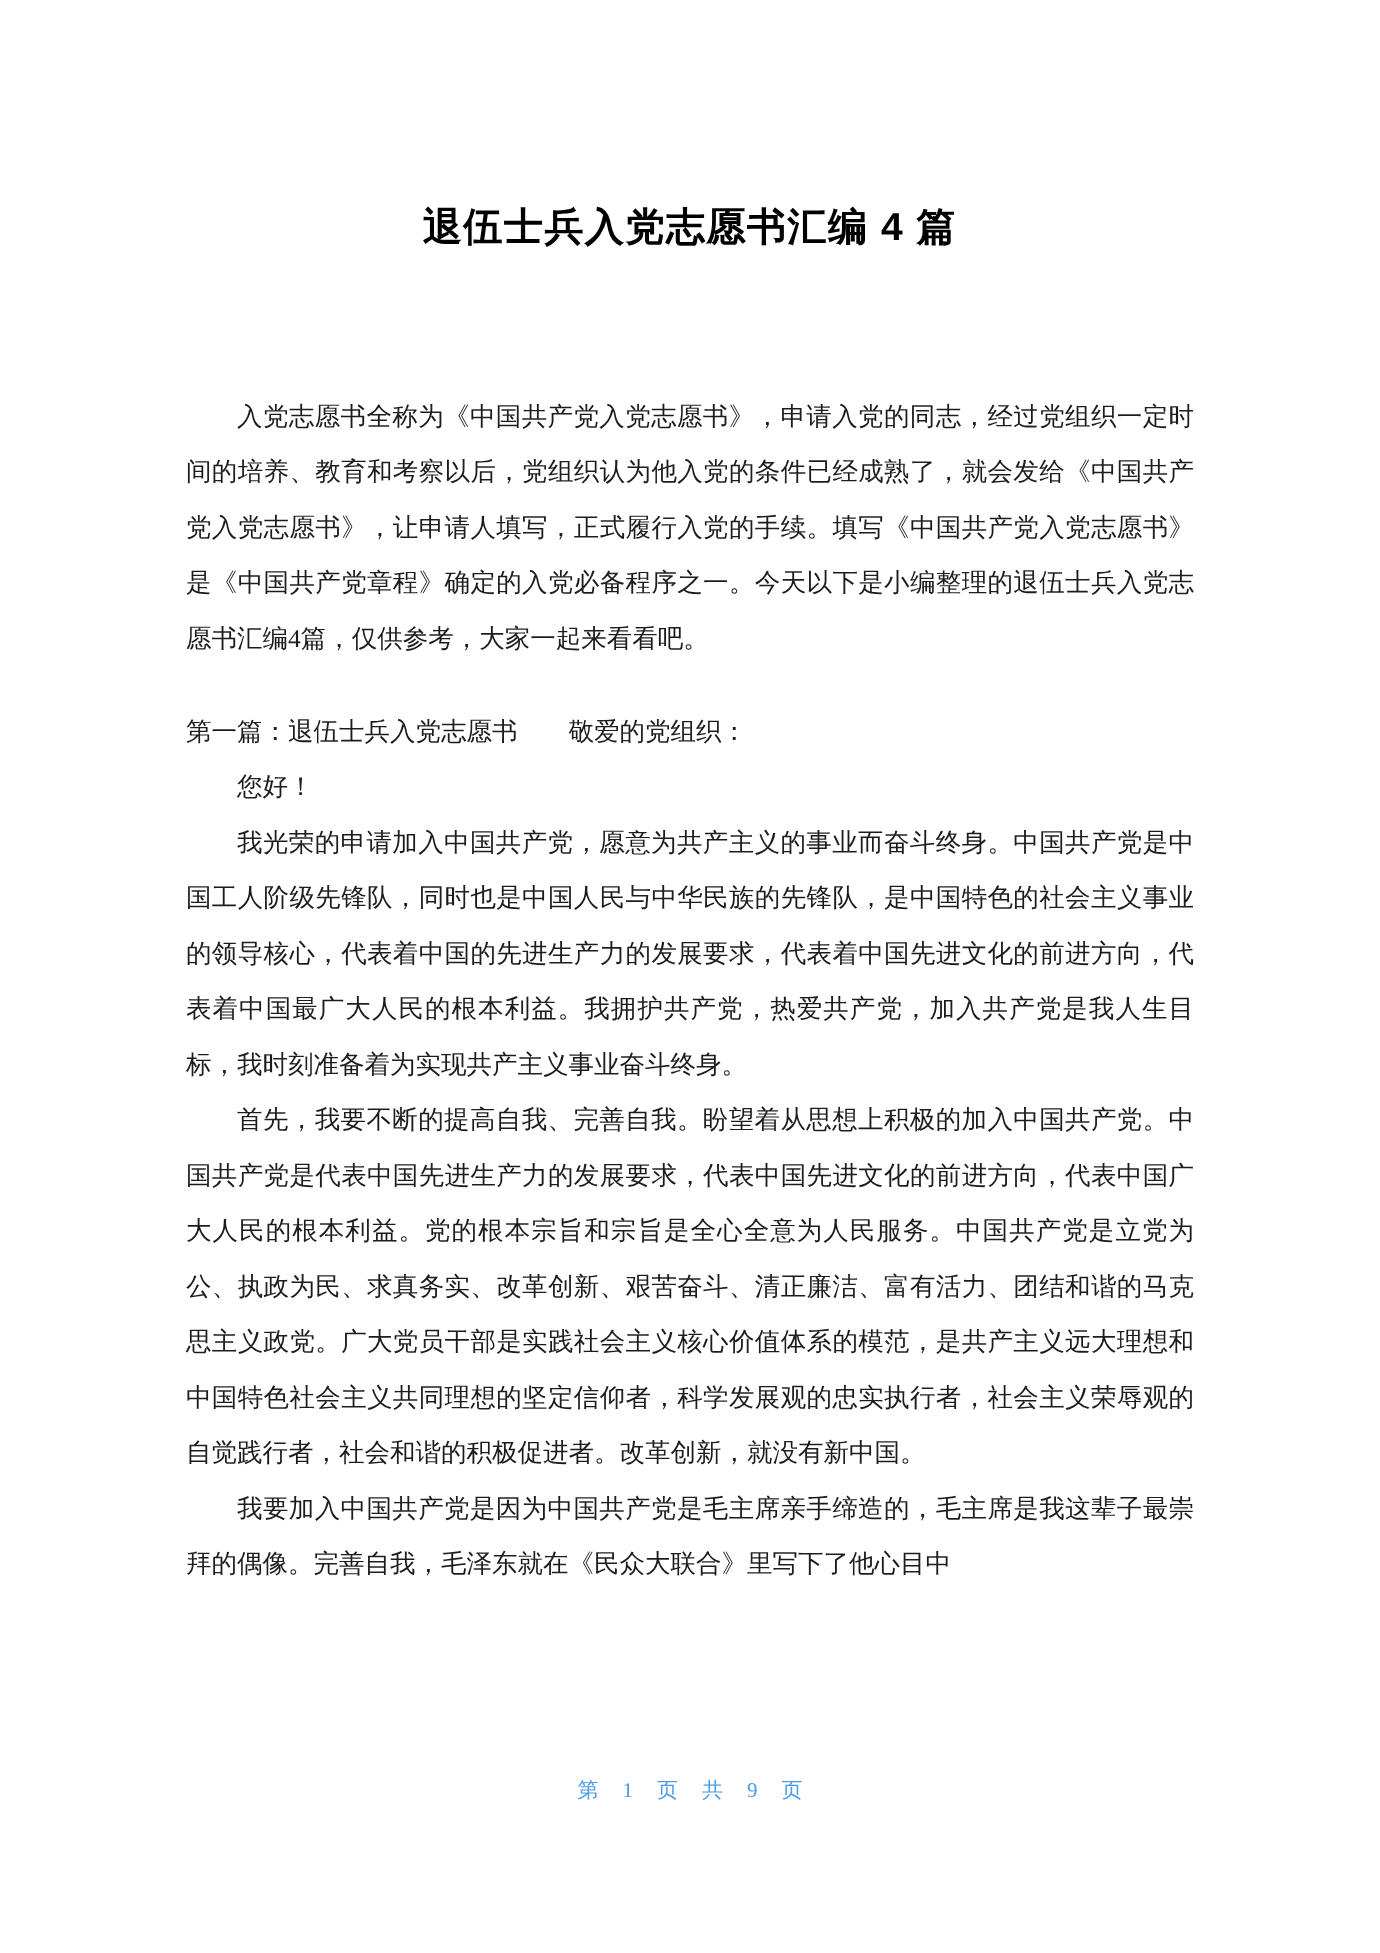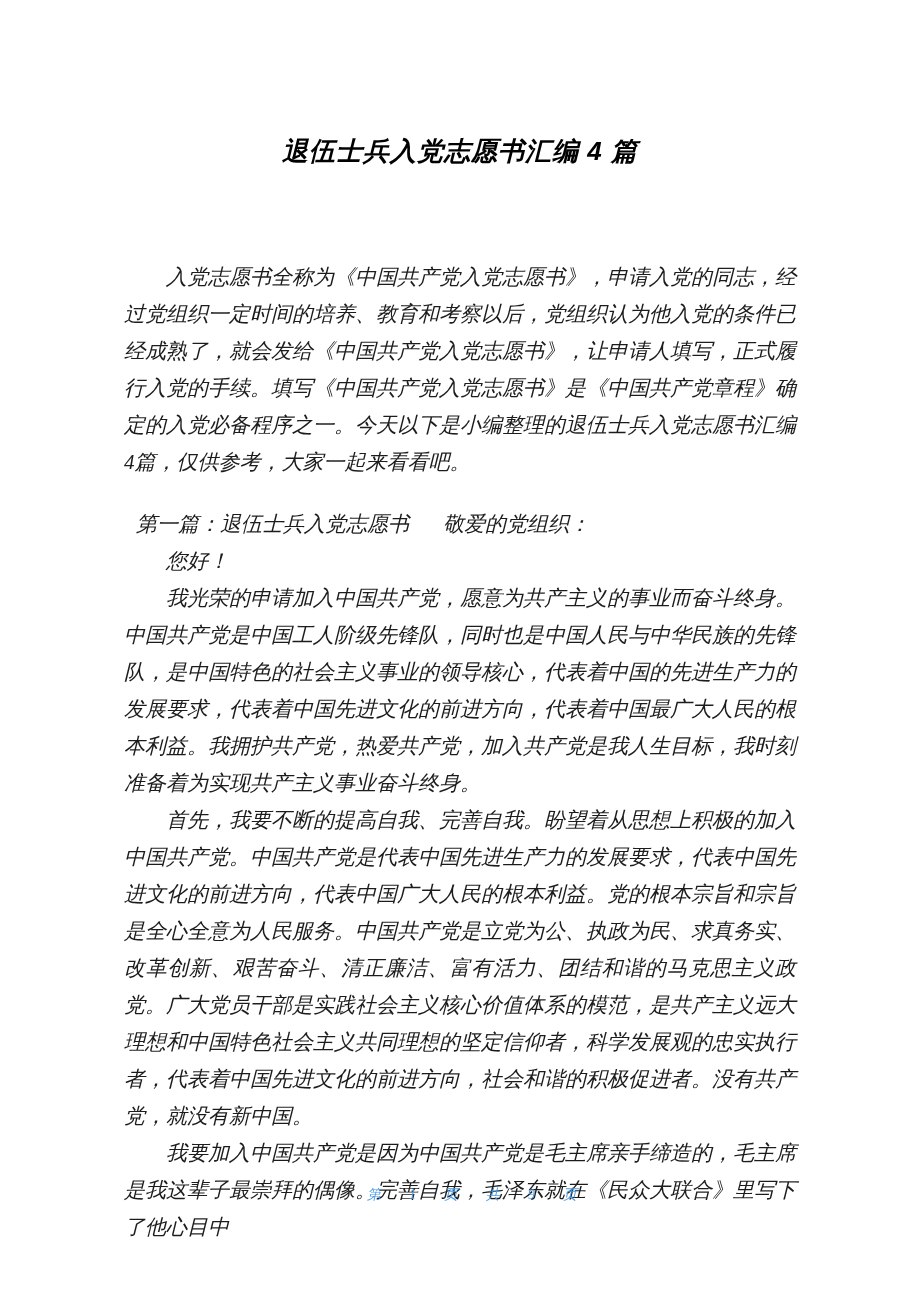--- a/index.html
+++ b/index.html
@@ -1,45 +1,44 @@
 <!DOCTYPE html>
 <html><head>
 <meta charset="utf-8">
 <style>
-  * { box-sizing: border-box; margin-left: 12px; }
+  * { box-sizing: border-box; }
   html, body { margin: 0; padding: 0; background: #ffffff; }
 
   .page {
     position: relative;
     width: 876px;
     height: 1302px;
     margin: 0 auto;
     background: #ffffff;
     overflow: hidden;
     font-family: "Liberation Serif", "DejaVu Serif", serif;
     color: #1c1c1c;
-    font-style: italic;
   }
 
   .doc-title {
     margin: 0;
     padding-top: 136px;
     text-align: center;
     font-family: "Liberation Sans", "DejaVu Sans", sans-serif;
     font-weight: bold;
     font-size: 26px;
     line-height: 1.2;
     color: #000000;
     letter-spacing: 1px;
   }
 
   .content {
     width: 672px;
     margin: 92px auto 0;
-    font-size: 21px;
+    font-size: 17px;
     line-height: 37px;
     text-align: justify;
     text-justify: inter-ideograph;
   }
 
   .content p { margin: 0; }
 
   .para-indent { text-indent: 2em; }
 
   .section-line { margin-top: 25px !important; }
@@ -69,21 +68,21 @@
   <div class="content">
 
     <p class="para-indent">入党志愿书全称为《中国共产党入党志愿书》，申请入党的同志，经过党组织一定时间的培养、教育和考察以后，党组织认为他入党的条件已经成熟了，就会发给《中国共产党入党志愿书》，让申请人填写，正式履行入党的手续。填写《中国共产党入党志愿书》是《中国共产党章程》确定的入党必备程序之一。今天以下是小编整理的退伍士兵入党志愿书汇编4篇，仅供参考，大家一起来看看吧。</p>
 
     <p class="section-line"><span>第一篇：退伍士兵入党志愿书</span><span class="salutation">敬爱的党组织：</span></p>
 
     <p class="para-indent">您好！</p>
 
     <p class="para-indent">我光荣的申请加入中国共产党，愿意为共产主义的事业而奋斗终身。中国共产党是中国工人阶级先锋队，同时也是中国人民与中华民族的先锋队，是中国特色的社会主义事业的领导核心，代表着中国的先进生产力的发展要求，代表着中国先进文化的前进方向，代表着中国最广大人民的根本利益。我拥护共产党，热爱共产党，加入共产党是我人生目标，我时刻准备着为实现共产主义事业奋斗终身。</p>
 
-    <p class="para-indent">首先，我要不断的提高自我、完善自我。盼望着从思想上积极的加入中国共产党。中国共产党是代表中国先进生产力的发展要求，代表中国先进文化的前进方向，代表中国广大人民的根本利益。党的根本宗旨和宗旨是全心全意为人民服务。中国共产党是立党为公、执政为民、求真务实、改革创新、艰苦奋斗、清正廉洁、富有活力、团结和谐的马克思主义政党。广大党员干部是实践社会主义核心价值体系的模范，是共产主义远大理想和中国特色社会主义共同理想的坚定信仰者，科学发展观的忠实执行者，代表着中国先进文化的前进方向，社会和谐的积极促进者。没有共产党，就没有新中国。</p>
+    <p class="para-indent">首先，我要不断的提高自我、完善自我。盼望着从思想上积极的加入中国共产党。中国共产党是代表中国先进生产力的发展要求，代表中国先进文化的前进方向，代表中国广大人民的根本利益。党的根本宗旨和宗旨是全心全意为人民服务。中国共产党是立党为公、执政为民、求真务实、改革创新、艰苦奋斗、清正廉洁、富有活力、团结和谐的马克思主义政党。广大党员干部是实践社会主义核心价值体系的模范，是共产主义远大理想和中国特色社会主义共同理想的坚定信仰者，科学发展观的忠实执行者，社会主义荣辱观的自觉践行者，社会和谐的积极促进者。改革创新，就没有新中国。</p>
 
     <p class="para-indent">我要加入中国共产党是因为中国共产党是毛主席亲手缔造的，毛主席是我这辈子最崇拜的偶像。完善自我，毛泽东就在《民众大联合》里写下了他心目中</p>
 
   </div>
 
   <div class="page-footer" style="color: rgb(74, 156, 232);">
     <span>第</span>
     <span>1</span>
     <span>页</span>
     <span>共</span>

